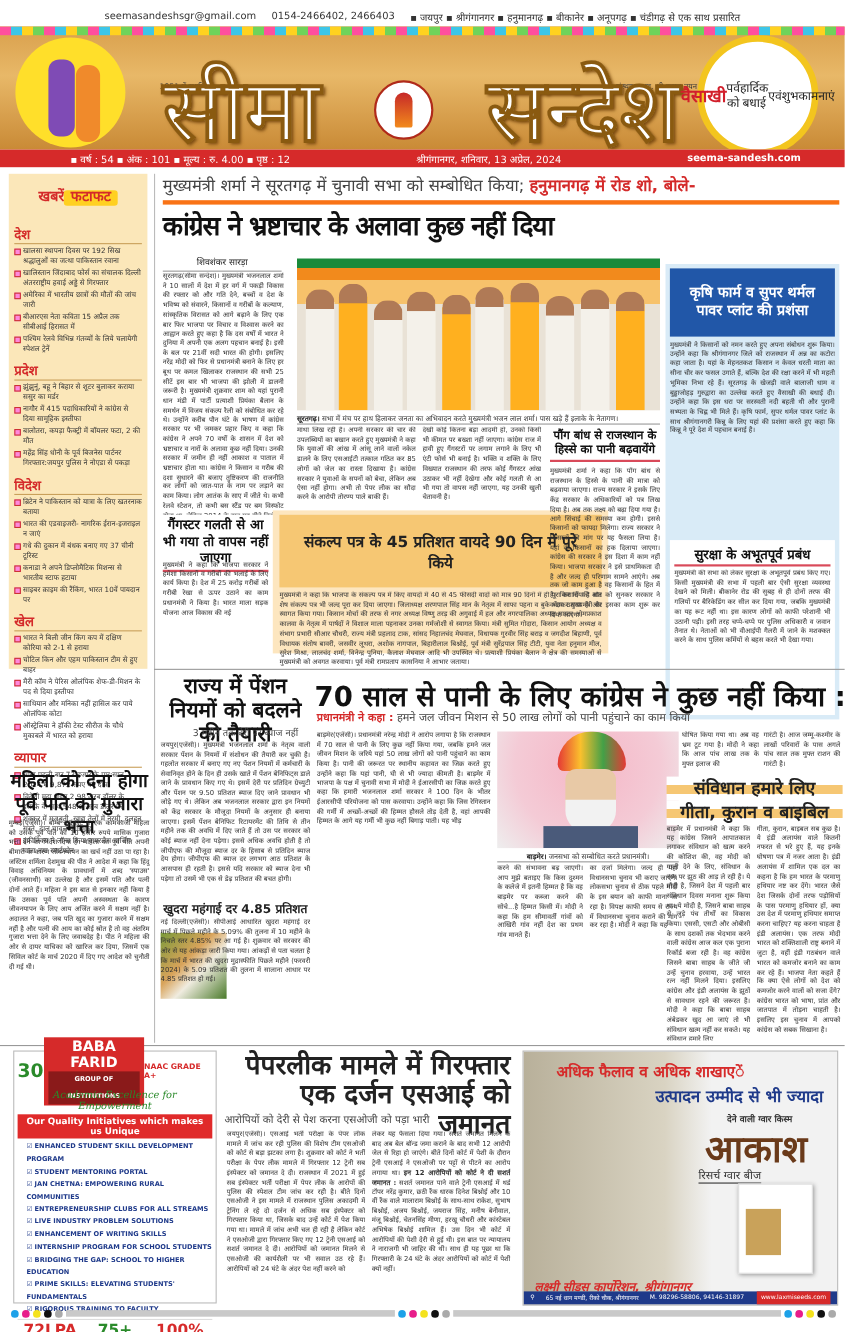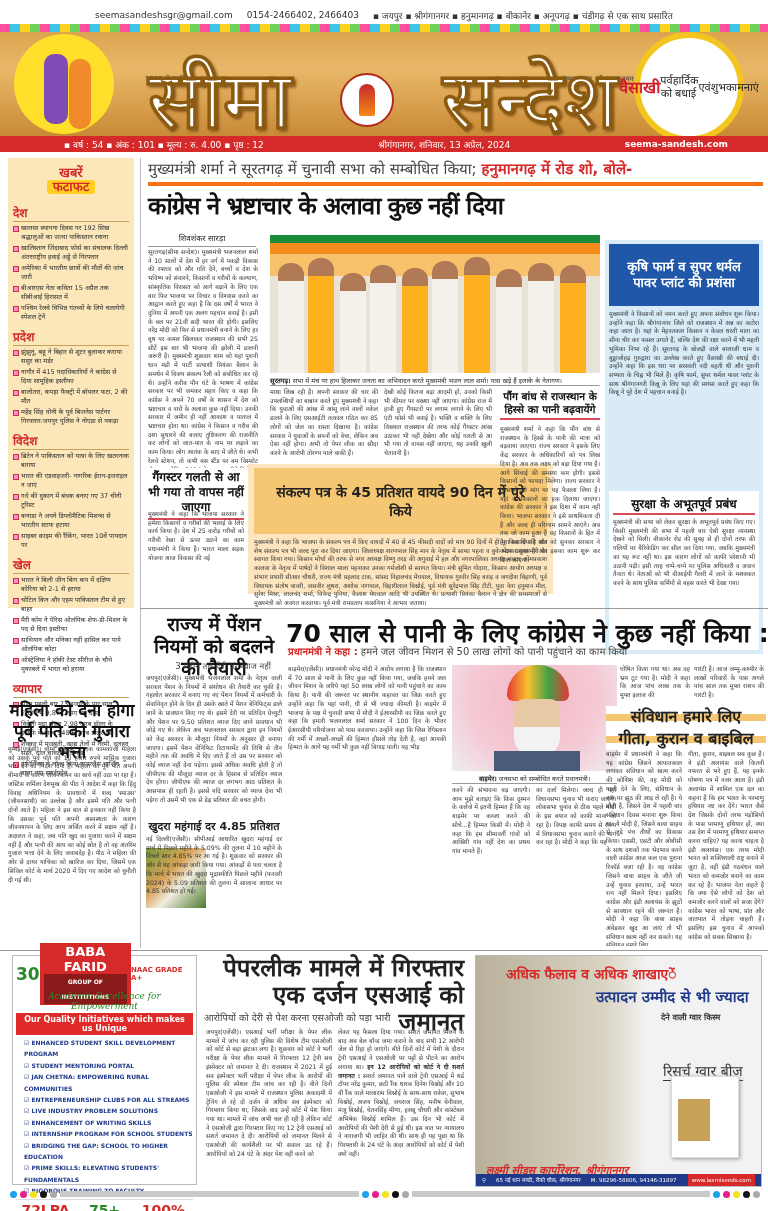--- a/index.html
+++ b/index.html
@@ -14,21 +14,21 @@
 .editor{position:absolute;left:560px;top:50px;font-size:7px;color:#333}
 .title{position:absolute;left:148px;top:36px;width:470px;height:80px;display:flex;justify-content:space-between;align-items:center;font-family:"DejaVu Serif",serif;font-size:80px;font-weight:bold;color:#fff;-webkit-text-stroke:1px #8a5a10;text-shadow:2px 2px 3px #7a4a10;line-height:80px}
 .emblem{width:54px;height:54px;border-radius:50%;background:#fff;border:2px solid #b02a1a;display:flex;align-items:center;justify-content:center}
 .emblem .pen{width:16px;height:32px;background:linear-gradient(180deg,#c62828,#f28a1c);border-radius:8px 8px 2px 2px}
 .badge{position:absolute;left:634px;top:8px;width:110px;height:110px;border-radius:50%;background:#fff;border:6px solid #f3c51e;display:flex;flex-direction:row;align-items:center;justify-content:center;text-align:center}
 .badge .b1{color:#d21f2b;font-weight:bold;font-size:16px}
 .badge .b2{font-size:11px;color:#222;line-height:13px}
 .redbar{position:absolute;top:136px;left:0;width:768px;height:16px;background:#d62a2a;color:#fff;font-size:9px;display:flex;align-items:center;justify-content:space-between;padding:0 40px 0 64px}
 .redbar .web{font-weight:bold}
 .sidebar{position:absolute;top:158px;left:8px;width:126px;height:450px;background:#fbe7b9;padding:4px 5px}
-.sb-head{height:36px;display:flex;flex-direction:column;align-items:center;justify-content:center;color:#d42a2a;font-weight:bold;font-size:13px;line-height:14px}
+.sb-head{height:36px;display:flex;flex-direction:row;align-items:center;justify-content:center;color:#d42a2a;font-weight:bold;font-size:13px;line-height:14px}
 .sb-head .s2{background:#ffd021;padding:0 6px;border-radius:3px;color:#d42a2a}
 .sb-sec{margin-top:6px}
 .sb-sec h4{color:#d42a2a;font-size:12px;border-bottom:1px solid #c9a05a;margin-bottom:2px}
 .sb-sec li{list-style:none;font-size:6.5px;line-height:9px;color:#333;padding-left:8px;position:relative;margin-bottom:2px}
 .sb-sec li:before{content:"";position:absolute;left:0;top:2px;width:4px;height:4px;border:1px solid #c33;background:#f8d;}
 .vline{position:absolute;background:#bbb;width:1px}
 .kicker{position:absolute;top:158px;left:148px;width:615px;font-size:15px;color:#444;white-space:nowrap}
 .kicker .red{color:#d42a2a;font-weight:bold}
 .headline{position:absolute;top:182px;left:148px;width:615px;font-size:24px;font-weight:bold;color:#111;letter-spacing:-1px;white-space:nowrap;border-top:4px solid #f97316;padding-top:2px}
 .byline{position:absolute;top:232px;left:148px;width:108px;font-size:8px;text-align:center;border-bottom:1px solid #999;padding-bottom:3px}
@@ -73,21 +73,21 @@
 .ad1 .stat{text-align:center;flex:1}
 .ad1 .stat .v{font-size:14px;font-weight:bold;color:#d62a2a}
 .ad1 .stat.g .v{color:#2a8a2a}
 .leak-h{position:absolute;top:955px;left:204px;width:260px;font-size:24px;font-weight:bold;text-align:right;line-height:27px}
 .leak-sub{position:absolute;top:1011px;left:204px;width:260px;font-size:9.5px;color:#444}
 .ad2{position:absolute;top:955px;left:475px;width:287px;height:232px;border:1px solid #bbb;background:linear-gradient(90deg,#b8b09a 0,#d9d3c2 45%,#f2f2f2 60%);overflow:hidden}
 .ad2 .a1{position:absolute;top:8px;left:30px;font-size:14px;font-weight:bold;color:#d62a2a}
 .ad2 .a2{position:absolute;top:30px;left:120px;font-size:15px;font-weight:bold;color:#1f3a8a}
 .ad2 .a3{position:absolute;top:55px;left:185px;font-size:8px;font-weight:bold;color:#333}
 .ad2 .a4{position:absolute;top:64px;left:165px;font-size:34px;font-weight:bold;color:#6a3a1a;font-family:"DejaVu Serif",serif}
-.ad2 .a5{position:absolute;top:105px;left:187px;font-size:14px;color:#333;border-bottom:1px solid #333}
+.ad2 .a5{position:absolute;top:105px;left:159px;font-size:10px;color:#333;border-bottom:1px solid #333}
 .ad2 .pack{position:absolute;top:120px;left:195px;width:68px;height:82px;background:#fff;border:1px solid #ddd;box-shadow:1px 1px 4px #999}
 .ad2 .pack div{position:absolute;left:6px;top:22px;width:32px;height:42px;background:#c9a25a}
 .ad2 .co{position:absolute;top:206px;left:10px;font-size:11px;font-weight:bold;color:#d62a2a;font-style:italic}
 .ad2 .addr{position:absolute;bottom:0;left:0;width:100%;height:12px;background:#1f3a8a;color:#fff;font-size:5.5px;display:flex;align-items:center;gap:10px;padding:0 6px}
 .ad2 .addr .r{margin-left:auto;background:#d62a2a;padding:0 4px;height:100%;display:flex;align-items:center}
 .regbar{position:absolute;top:1190px;left:10px;width:750px;height:8px;display:flex;align-items:center;gap:3px}
 .regbar .c{width:7px;height:7px;border-radius:50%}
 .regbar .g{flex:1;height:6px;background:#c9c9c9}
 </style>
 </head>
@@ -320,20 +320,21 @@
 <div class="col" style="top:1028px;left:338px;width:126px;height:158px">
   <span>लेकर यह फैसला दिया गया। सशर्त जमानत मिलने के बाद अब बेल बॉन्ड जमा कराने के बाद सभी 12 आरोपी जेल से रिहा हो जाएंगे। बीते दिनों कोर्ट में पेशी के दौरान ट्रेनी एसआई ने एसओजी पर पट्टों से पीटने का आरोप लगाया था।</span>
   <b>इन 12 आरोपियों को कोर्ट ने दी सशर्त जमानत :</b>
   <span>सशर्त जमानत पाने वाले ट्रेनी एसआई में थर्ड टॉपर नरेंद्र कुमार, छठी रैंक धारक दिनेश बिश्नोई और 10 वीं रैंक वाले मालाराम बिश्नोई के साथ-साथ राकेश, सुभाष बिश्नोई, अजय बिश्नोई, जयराज सिंह, मनीष बेनीवाल, मंजू बिश्नोई, चेतनसिंह मीणा, हरखू चौधरी और कांस्टेबल अभिषेक बिश्नोई शामिल हैं। उस दिन भी कोर्ट में आरोपियों की पेशी देरी से हुई थी। इस बात पर न्यायालय ने नाराजगी भी जाहिर की थी। साथ ही यह पूछा था कि गिरफ्तारी के 24 घंटे के अंदर आरोपियों को कोर्ट में पेशी क्यों नहीं।</span>
 </div>
 
 <div class="ad2">
   <span class="a1">अधिक फैलाव व अधिक शाखाएें</span>
   <span class="a2">उत्पादन उम्मीद से भी ज्यादा</span>
   <span class="a3">देने वाली ग्वार किस्म</span>
+  <span class="a4">आकाश</span>
   <span class="a5">रिसर्च ग्वार बीज</span>
   <div class="pack">
       <div></div>
     </div>
   <span class="co">लक्ष्मी सीड्स कार्पोरेशन, श्रीगंगानगर</span>
   <div class="addr">
     <span>⚲</span>
     <span>65 नई धान मण्डी, रीको चौक, श्रीगंगानगर</span>
     <span>M. 98296-58806, 94146-31897</span>
     <span class="r">www.laxmiseeds.com</span>

